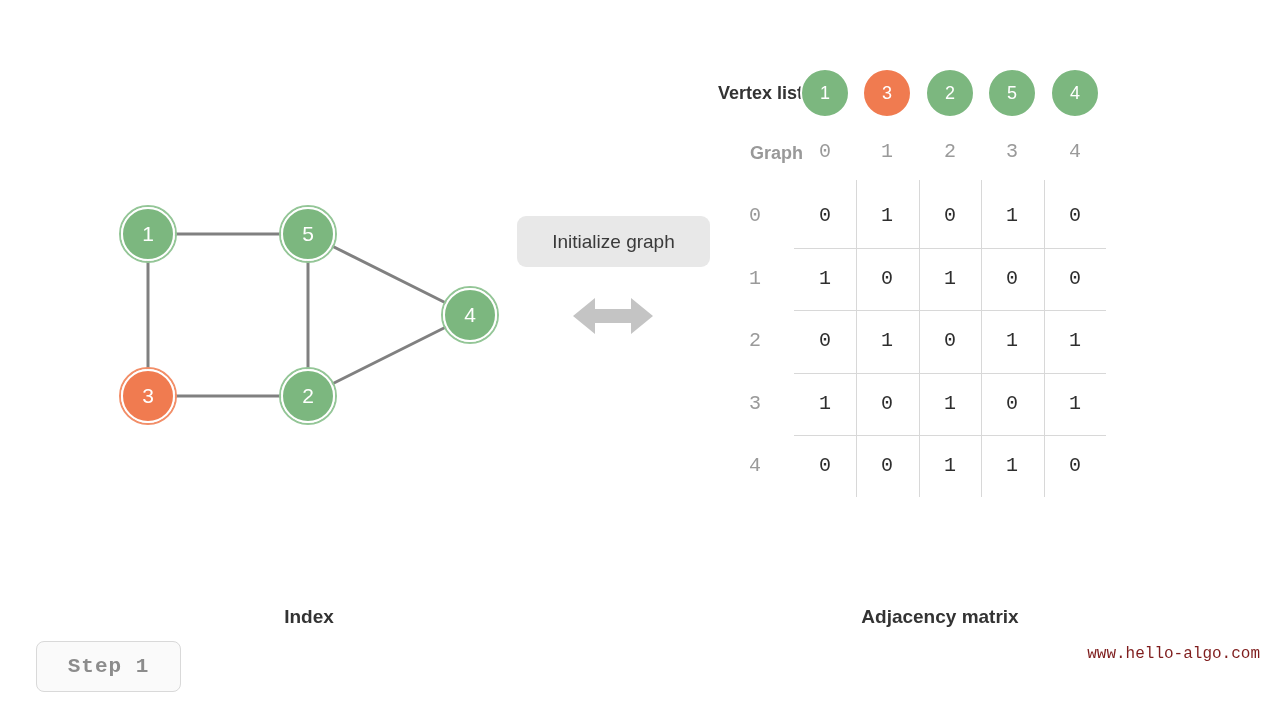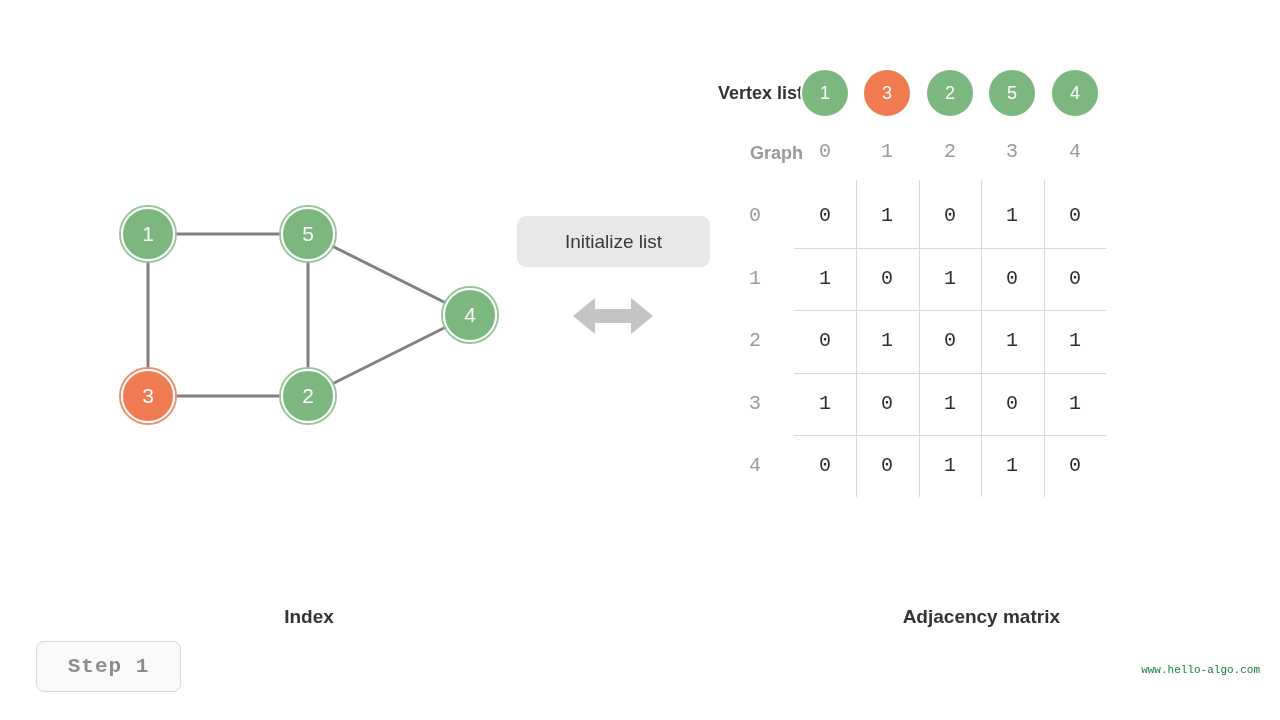--- a/index.html
+++ b/index.html
@@ -157,21 +157,21 @@
 
   
   .caption {
     position: absolute;
     font-weight: bold;
     font-size: 19px;
     color: #333333;
     text-align: center;
   }
   #caption-graph { left: 209px; top: 606px; width: 200px; }
-  #caption-matrix { left: 860px; top: 606px; width: 200px; text-align: right; }
+  #caption-matrix { left: 840px; top: 606px; width: 200px; }
 
   #step-box {
     position: absolute;
     left: 36px;
     top: 641px;
     width: 145px;
     height: 51px;
     box-sizing: border-box;
     border: 1px solid #d9d9d9;
     border-radius: 8px;
@@ -183,24 +183,24 @@
   #step-text {
     font-family: "Liberation Mono", monospace;
     font-weight: bold;
     font-size: 21px;
     color: #8c8c8c;
     letter-spacing: 1px;
   }
   #watermark {
     position: absolute;
     right: 20px;
-    top: 664px;
-    font-family: "Liberation Mono", monospace;
-    font-size: 11px;
-    color: #15803d;
+    top: 645px;
+    font-family: "Liberation Mono", monospace;
+    font-size: 16px;
+    color: #7f1d1d;
   }
 </style>
 </head>
 <body>
 
 <div class="stage">
 
   <div id="graph-panel">
     <svg id="graph-svg" width="520" height="560">
       <g id="edges-group">
@@ -225,21 +225,21 @@
         <div class="node node-graph" style="border-color: rgb(148, 198, 151); left: 279px; top: 367px;">
           <div class="node-inner" style="background: rgb(124, 183, 127);">2</div>
         </div>
         <div class="node node-graph" style="border-color: rgb(148, 198, 151); left: 441px; top: 286px;">
           <div class="node-inner" style="background: rgb(124, 183, 127);">4</div>
         </div>
       </div>
   </div>
 
   <div id="center-op">
-    <span>Initialize list</span>
+    <span>Initialize graph</span>
   </div>
   <svg id="center-arrow" viewBox="0 0 80 44">
     <polygon points="0,22 22,4 22,15 58,15 58,4 80,22 58,40 58,29 22,29 22,40" fill="#c4c4c4"></polygon>
   </svg>
 
   <div id="matrix-panel">
     <div id="vertex-list-label" class="row-head-label">Vertex list</div>
     <div id="index-label" class="row-head-label">Graph</div>
     <div id="vertex-list-nodes">
         <div class="node vnode" style="border-color: rgb(148, 198, 151); left: 160px; top: 68px;">

